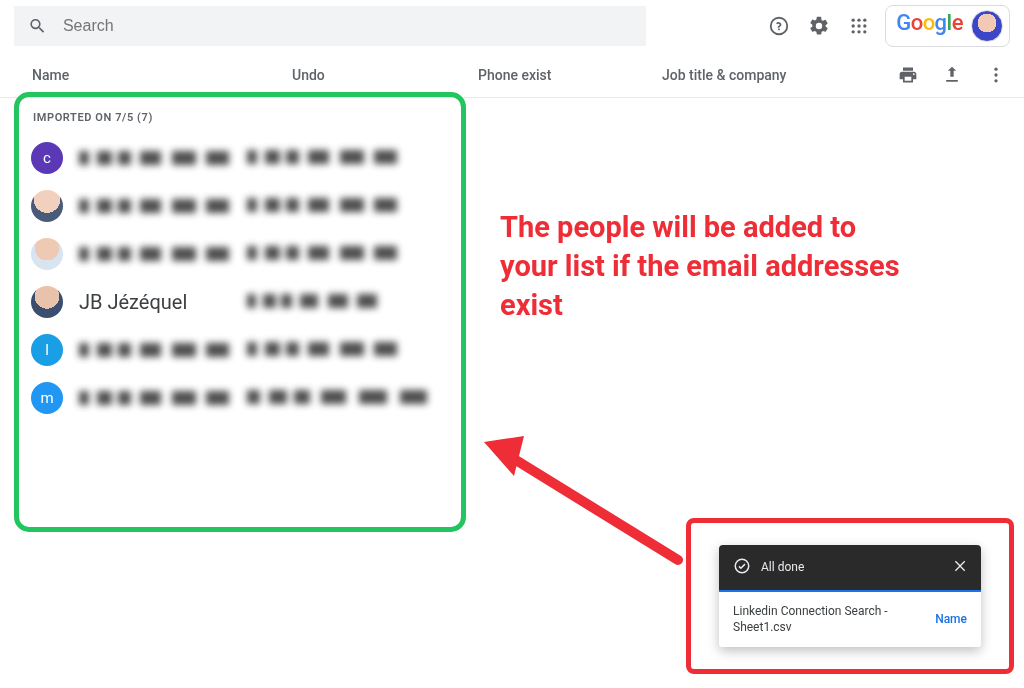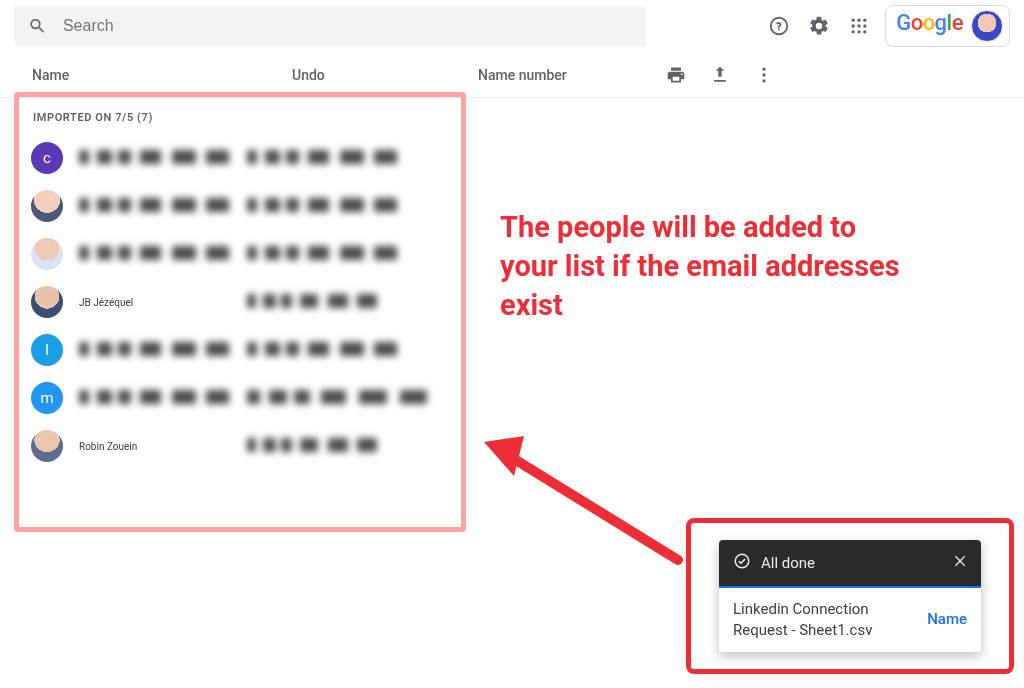--- a/index.html
+++ b/index.html
@@ -97,22 +97,22 @@
   .col-actions { display:flex; gap:16px; align-items:center; }
   .col-actions .top-icon { width:28px; height:28px; }
 
   
   .contacts-panel {
     position: absolute;
     left: 14px;
     top: 92px;
     width: 452px;
     height: 440px;
-    border: 5px solid #fca5a5;
-    border-radius: 4px;
+    border: 5px solid #22c55e;
+    border-radius: 15px;
     padding: 12px 10px 8px 10px;
   }
   .imported-label {
     font-size: 11px;
     font-weight: 600;
     letter-spacing: 0.6px;
     color: #5f6368;
     margin: 2px 0 10px 4px;
     text-transform: uppercase;
   }
@@ -145,21 +145,21 @@
   }
   .av-photo3 {
     background: radial-gradient(circle at 50% 32%, #e8c2ab 0 46%, #3a4e6f 46% 100%);
   }
   .av-photo4 {
     background: radial-gradient(circle at 50% 30%, #eac6ae 0 46%, #5c6e8f 46% 100%);
   }
   .name-cell {
     width: 168px;
     margin-left: 16px;
-    font-size: 10px;
+    font-size: 20px;
     color: #3c4043;
   }
   .email-cell {
     width: 170px;
     font-size: 14px;
   }
   .blur-strip {
     display:inline-block;
     width: 150px;
     height: 14px;
@@ -205,21 +205,21 @@
     padding: 26px 26px;
     display: flex;
     align-items: center;
     justify-content: center;
   }
   .toast {
     width: 262px;
     border-radius: 4px;
     overflow: hidden;
     box-shadow: 0 4px 12px rgba(0,0,0,0.25);
-    font-size: 15px;
+    font-size: 12px;
   }
   .toast-head {
     background: #2a2a2a;
     color: #e8eaed;
     padding: 12px 12px 12px 14px;
     display: flex;
     align-items: center;
     border-bottom: 2px solid #1a73e8;
   }
   .toast-head .chk {
@@ -282,21 +282,22 @@
     <span class="google-logo">
       <span class="g1">G</span><span class="g2">o</span><span class="g3">o</span><span class="g4">g</span><span class="g5">l</span><span class="g6">e</span>
     </span>
     <div class="profile-pic"></div>
   </div>
 </div>
 
 <div class="col-header">
   <div class="col-name">Name</div>
   <div class="col-email">Undo</div>
-  <div class="col-phone">Name number</div>
+  <div class="col-phone">Phone exist</div>
+  <div class="col-job">Job title &amp; company</div>
   <div class="col-actions">
     <div class="top-icon">
       <svg width="20" height="20" viewBox="0 0 24 24" fill="#5f6368">
           <path d="M19 8H5a3 3 0 0 0-3 3v6h4v4h12v-4h4v-6a3 3 0 0 0-3-3zm-3 11H8v-5h8v5zm3-7a1 1 0 1 1 0-2 1 1 0 0 1 0 2zM18 3H6v4h12V3z"></path>
         </svg>
     </div>
     <div class="top-icon">
       <svg width="20" height="20" viewBox="0 0 24 24" fill="#5f6368">
           <path d="M5 20h14v-2H5v2zM12 2 7 7h3v7h4V7h3l-5-5z"></path>
         </svg>
@@ -336,25 +337,20 @@
       </div>
       <div class="contact-row">
         <div class="avatar av-blue">l</div>
         <div class="name-cell"><span class="blur-strip"></span></div>
         <div class="email-cell"><span class="blur-strip "></span></div>
       </div>
       <div class="contact-row">
         <div class="avatar av-blue2">m</div>
         <div class="name-cell"><span class="blur-strip"></span></div>
         <div class="email-cell"><span class="blur-strip blur-wide"></span></div>
-      </div>
-      <div class="contact-row">
-        <div class="avatar av-photo4"></div>
-        <div class="name-cell">Robin Zouein</div>
-        <div class="email-cell"><span class="blur-strip blur-narrow"></span></div>
       </div>
     </div>
 </div>
 
 <div class="annotation-text">The people will be added to your list if the email addresses exist</div>
 
 <svg class="arrow-wrap" viewBox="0 0 230 160">
   <defs></defs>
   <line x1="28" y1="34" x2="200" y2="140" stroke="#ee2d36" stroke-width="10" stroke-linecap="round"></line>
   <polygon points="6,22 46,16 36,56" fill="#ee2d36"></polygon>
@@ -370,17 +366,17 @@
           </svg>
       </span>
       <span>All done</span>
       <span class="toast-close">
         <svg width="16" height="16" viewBox="0 0 24 24" fill="#e8eaed">
             <path d="M18.3 5.71 12 12l6.3 6.29-1.41 1.42L10.59 13.4 4.3 19.71 2.89 18.3 9.18 12 2.89 5.71 4.3 4.29l6.29 6.3 6.3-6.3z"></path>
           </svg>
       </span>
     </div>
     <div class="toast-body">
-      <span class="toast-file">Linkedin Connection Request - Sheet1.csv</span>
+      <span class="toast-file">Linkedin Connection Search - Sheet1.csv</span>
       <span class="toast-undo">Name</span>
     </div>
   </div>
 </div>
 
 </body></html>

